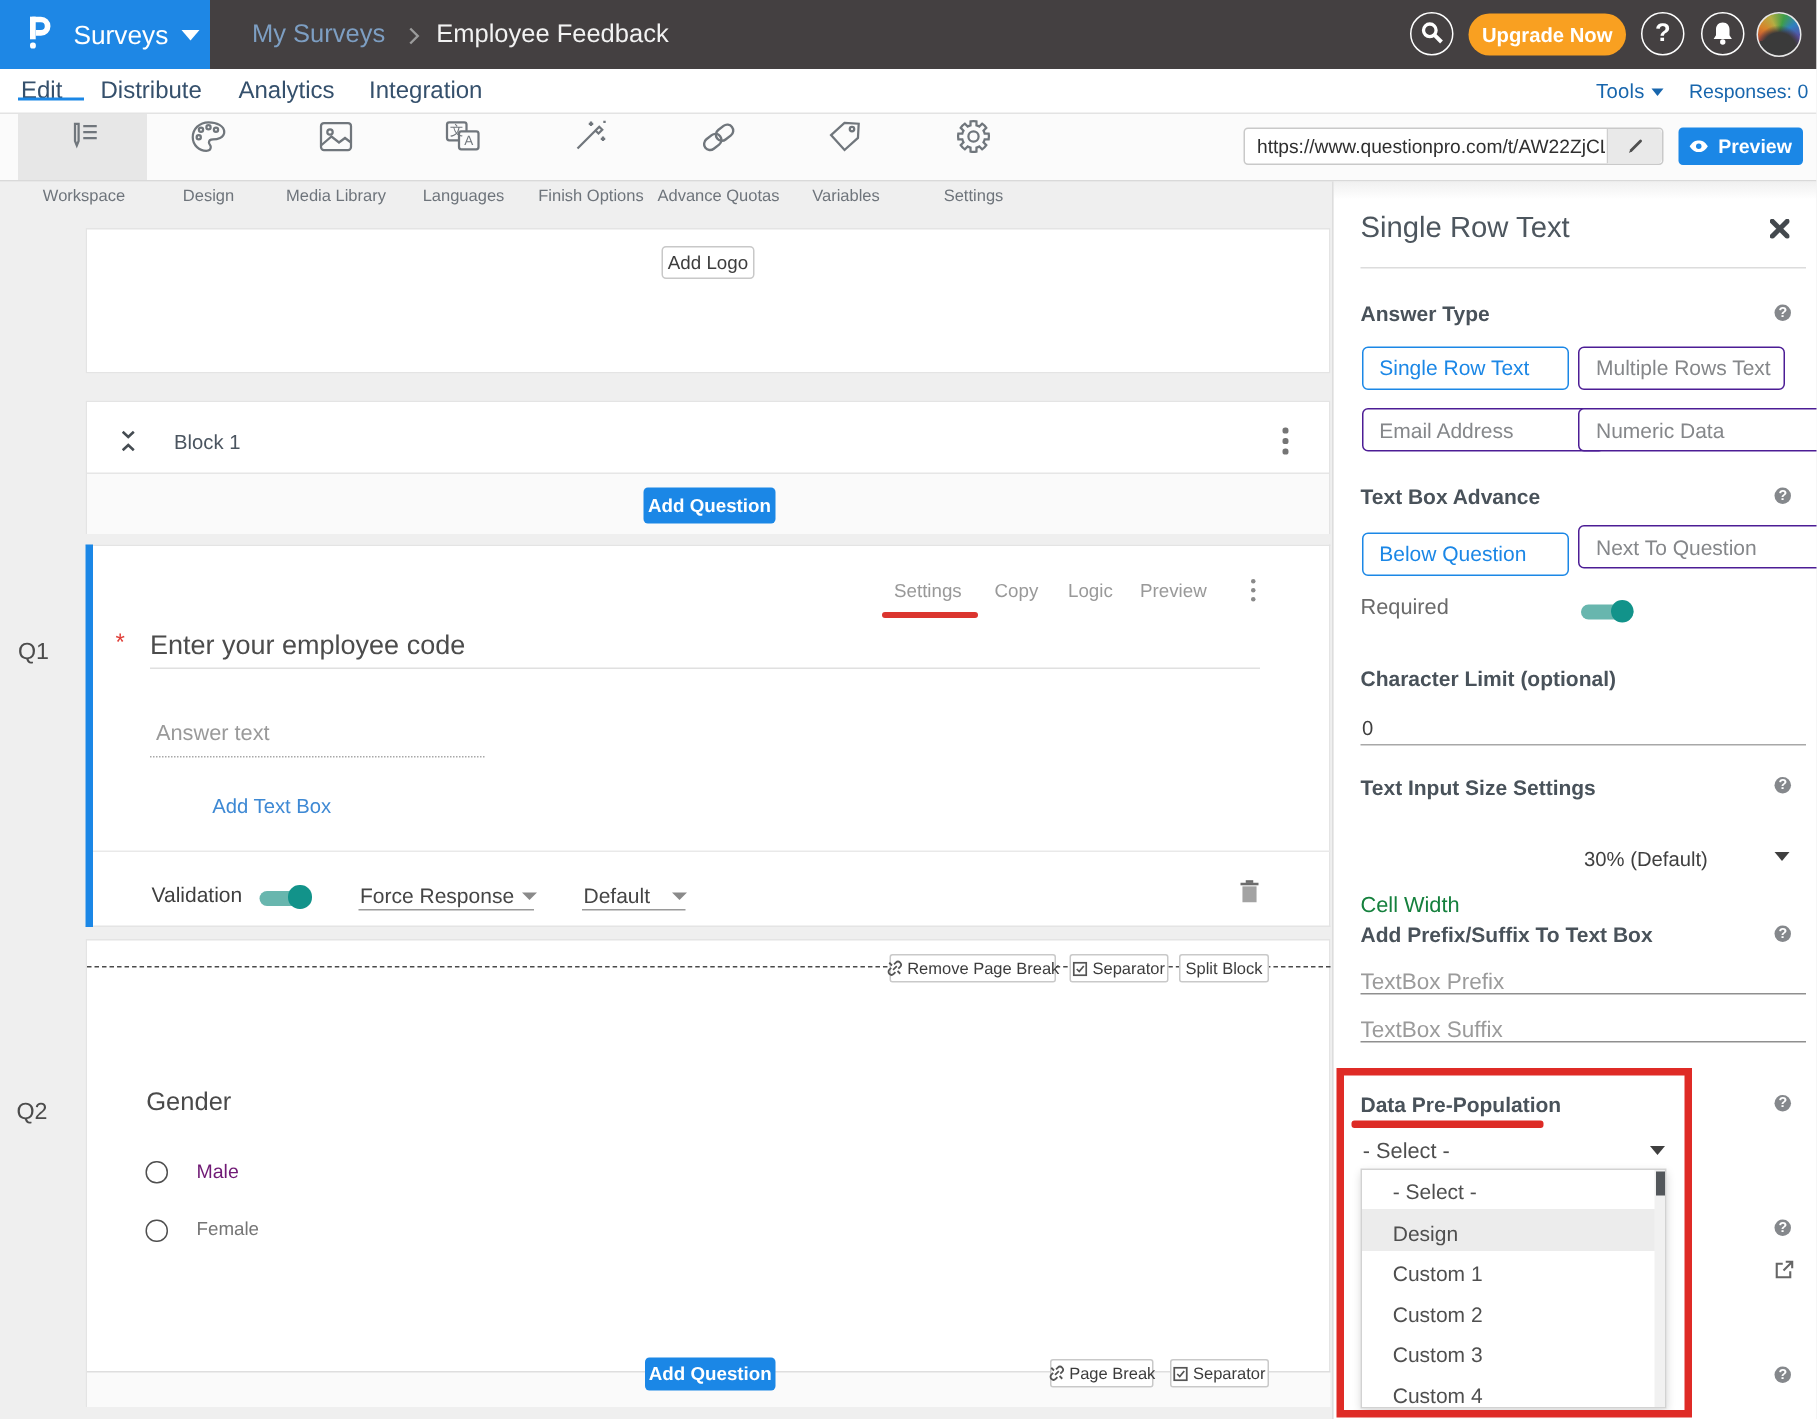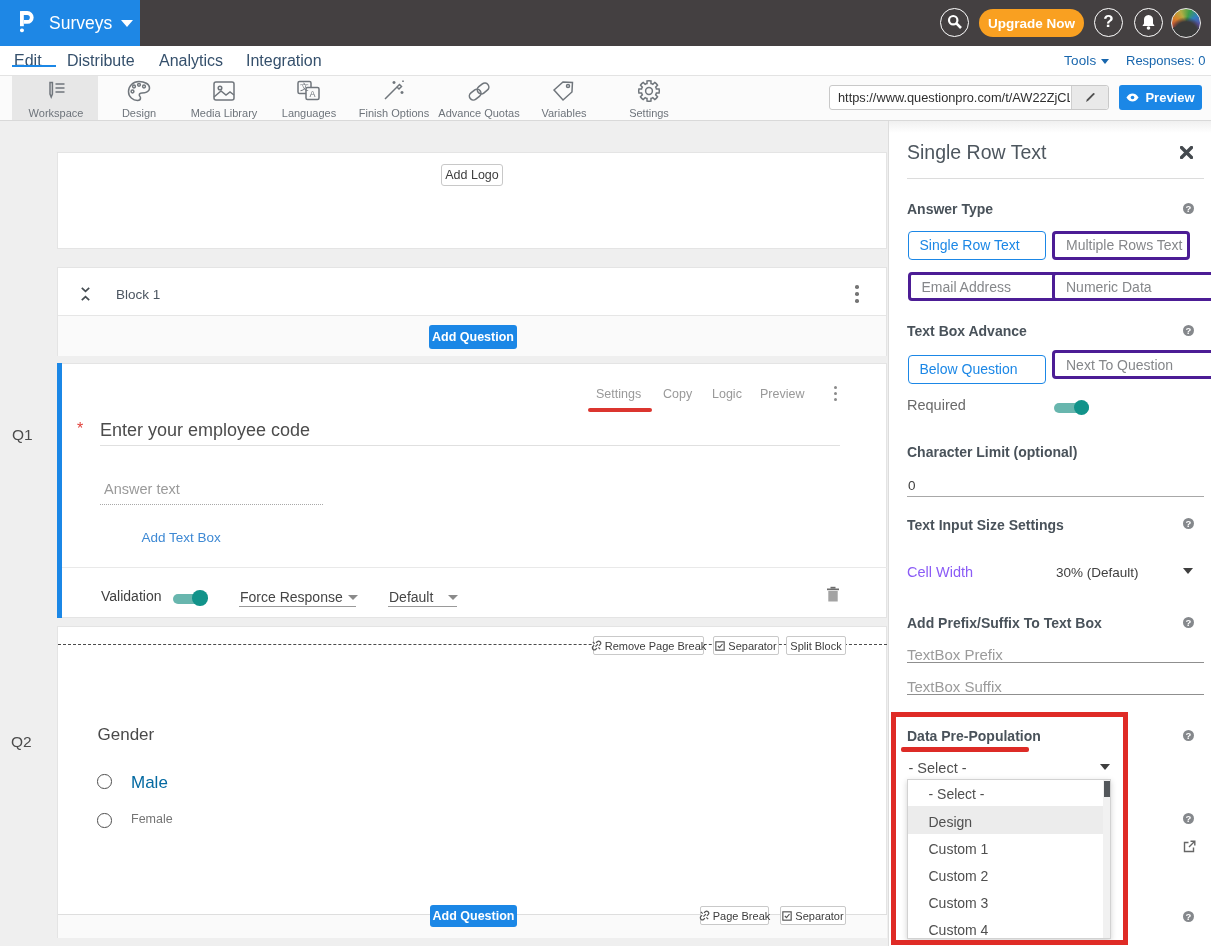--- a/index.html
+++ b/index.html
@@ -14,33 +14,33 @@
 .crumb1 { color:#7d9ec2; font-size:17px; }
 .crumb2 { color:#f2f2f2; font-size:17px; }
 .circ { position:absolute; width:29px; height:29px; border:1.5px solid #fff; border-radius:50%; top:8px; }
 
 #navbar { position:absolute; left:0; top:46px; width:1211px; height:30px; background:#fff; border-bottom:1px solid #e3e3e3; }
 .navlink { position:absolute; top:0; height:29px; line-height:29px; font-size:16px; color:#35506c; }
 
 #toolbar { position:absolute; left:0; top:76px; width:1211px; height:45px; background:#fbfbfb; border-bottom:1px solid #d9d9d9; }
 .titem { position:absolute; top:0; width:90px; height:44px; text-align:center; }
 .titem svg { margin-top:3px; }
-.tlabel { font-size:11px; color:#6e747b; margin-top:0; }
+.tlabel { font-size:11px; color:#6e747b; margin-top:17px; }
 
 .mini-btn svg { flex-shrink:0; }
 .card { position:absolute; left:57px; background:#fff; border:1px solid #e4e4e4; width:830px; }
 .qlabel { position:absolute; font-size:15.5px; color:#4c4c4c; }
 .btn-blue { position:absolute; background:#1b87e6; color:#fff; font-weight:bold; font-size:12.5px;
   border-radius:3px; display:flex; align-items:center; justify-content:center; }
 .mini-btn { position:absolute; background:#fff; border:1px solid #c9c9c9; border-radius:2px;
   font-size:11px; color:#3c3c3c; display:flex; align-items:center; justify-content:center; gap:3px; white-space:nowrap; }
 
 #panel { position:absolute; left:888px; top:121px; width:323px; height:825px; background:linear-gradient(180deg,#f0f0f0 0,#ffffff 12px); border-left:1px solid #ddd; }
 .pbold { position:absolute; font-size:14px; font-weight:bold; color:#49525a; }
-.pbtn { position:absolute; height:29px; background:#fff; border:3px solid #4c1d95; border-radius:4px;
+.pbtn { position:absolute; height:29px; background:#fff; border:1px solid #4c1d95; border-radius:4px;
   font-size:14px; color:#85878a; display:flex; align-items:center; padding-left:11px; white-space:nowrap; }
 .pbtn.sel { border:1px solid #1b87e6; color:#1b87e6; }
 .qmark { position:absolute; width:11px; height:11px; border-radius:50%; background:#85888c; color:#fff;
   font-size:9.5px; font-weight:bold; text-align:center; line-height:11.5px; }
 .toggle-track { position:absolute; border-radius:6px; background:#68b6ae; }
 .toggle-knob { position:absolute; border-radius:50%; background:#12938a; }
 .caret-dn { position:absolute; width:0; height:0; border-left:4.5px solid transparent; border-right:4.5px solid transparent; }
 .litem { position:absolute; left:21px; font-size:14px; color:#4f4f4f; }
 </style>
 </head>
@@ -118,21 +118,21 @@
         <path d="M3.4 6 L5.4 8 L9 3.6"></path>
       </svg>
   <span>Separator</span>
     </div>
 <div class="mini-btn" style="left:786px;top:636px;width:60px;height:19px">
       <span>Split Block</span>
     </div>
 <div class="qlabel" style="left:11px;top:733px">Q2</div>
 <div class="abs" style="left:97.5px;top:725px;font-size:17px;color:#4a4a4a">Gender</div>
 <div class="abs" style="left:97px;top:774px;width:14.5px;height:14.5px;border:1.5px solid #4f4f4f;border-radius:50%;background:#fff"></div>
-<div class="abs" style="left:131px;top:772.5px;font-size:17px;color:#0369a1">Male</div>
+<div class="abs" style="left:131px;top:772.5px;font-size:13px;color:#701a75">Male</div>
 <div class="abs" style="left:97px;top:813px;width:14.5px;height:14.5px;border:1.5px solid #4f4f4f;border-radius:50%;background:#fff"></div>
 <div class="abs" style="left:131px;top:811.5px;font-size:12.5px;color:#757575">Female</div>
 <div class="abs" style="left:58px;top:914px;width:829px;height:24px;background:#fafafa;border-top:1px solid #dedede"></div>
 <div class="btn-blue" style="left:430px;top:905px;width:87px;height:22px">Add Question</div>
 <div class="mini-btn" style="left:700px;top:906px;width:69px;height:19px">
   <svg width="11" height="11" viewBox="0 0 12 12" fill="none" stroke="#555" stroke-width="1.3">
         <path d="M7.5 4.5 L4.8 7.2"></path>
         <path d="M5.5 3.2 L6.8 1.9 A2 2 0 0 1 9.9 5 L8.6 6.3"></path>
         <path d="M6.5 8.8 L5.2 10.1 A2 2 0 0 1 2.1 7 L3.4 5.7"></path>
         <path d="M2 2 L4 4 M8 8 L10 10"></path>
@@ -148,20 +148,27 @@
     </div>
 <div id="topbar">
   <div id="logo"></div>
   <svg class="abs" style="left:17px;top:10px" width="30" height="32" viewBox="0 0 30 32">
     <path d="M4.5 3 H10.3 A4.45 4.45 0 0 1 10.3 11.9 H6.9" fill="none" stroke="#fff" stroke-width="3.8"></path>
     <rect x="3" y="1.1" width="3.8" height="15.1" fill="#fff"></rect>
     <rect x="3" y="18.4" width="3.9" height="3.9" rx="1.7" fill="#fff"></rect>
   </svg>
   <div class="abs" style="left:49px;top:0;height:36px;line-height:46px;color:#fff;font-size:17.5px">Surveys</div>
   <div class="abs" style="left:121px;top:20px;width:0;height:0;border-left:6px solid transparent;border-right:6px solid transparent;border-top:7px solid #fff"></div>
+  <div class="abs ctr" style="left:168px;top:0;height:46px">
+        <span class="crumb1">My Surveys</span>
+    <svg style="margin:2px 11px 0 15px" width="8" height="12" viewBox="0 0 8 12">
+          <path d="M1.5 1 L6.5 6 L1.5 11" stroke="#9b9b9b" stroke-width="1.6" fill="none"></path>
+        </svg>
+    <span class="crumb2">Employee Feedback</span>
+      </div>
   <div class="circ" style="left:940px">
     <svg style="margin:5px 0 0 6px" width="16" height="16" viewBox="0 0 16 16">
           <circle cx="6.2" cy="6.2" r="4.2" stroke="#fff" stroke-width="2.2" fill="none"></circle>
           <path d="M9.4 9.4 L14 14" stroke="#fff" stroke-width="2.6"></path>
         </svg>
   </div>
   <div class="abs ctr" style="left:979px;top:9px;width:105px;height:28px;border-radius:14px;background:#f9a021;color:#fff;font-weight:bold;font-size:13.5px;justify-content:center">Upgrade Now</div>
   <div class="circ ctr" style="left:1094px;color:#fff;font-weight:bold;font-size:17px;justify-content:center">
         <span style="margin-top:-1px">?</span>
       </div>
@@ -282,21 +289,21 @@
 <div class="pbtn sel" style="left:907.5px;top:354.5px;width:138px">Below Question</div>
 <div class="pbtn" style="left:1052px;top:350px;width:165px">Next To Question</div>
 <div class="abs" style="left:907px;top:397px;font-size:14.5px;color:#6a6a6a">Required</div>
 <div class="toggle-track" style="left:1054px;top:402.5px;width:35px;height:10px"></div>
 <div class="toggle-knob" style="left:1074px;top:400px;width:15px;height:15px"></div>
 <div class="pbold" style="left:907px;top:444px">Character Limit (optional)</div>
 <div class="abs" style="left:908px;top:478px;font-size:13.5px;color:#3f3f3f">0</div>
 <div class="abs" style="left:907px;top:496px;width:297px;height:1px;background:#a8a8a8"></div>
 <div class="pbold" style="left:907px;top:516.5px">Text Input Size Settings</div>
 <div class="qmark" style="left:1183px;top:518px">?</div>
-<div class="abs" style="left:907px;top:564px;font-size:14.5px;color:#8b5cf6">Cell Width</div>
+<div class="abs" style="left:907px;top:596px;font-size:14.5px;color:#15803d">Cell Width</div>
 <div class="abs" style="left:1056px;top:565px;font-size:13.5px;color:#3f3f3f">30% (Default)</div>
 <div class="caret-dn" style="left:1183px;top:568px;border-top:6px solid #3f3f3f;border-left-width:5px;border-right-width:5px"></div>
 <div class="pbold" style="left:907px;top:615px">Add Prefix/Suffix To Text Box</div>
 <div class="qmark" style="left:1183px;top:616.5px">?</div>
 <div class="abs" style="left:907px;top:645.5px;font-size:15px;color:#9b9b9b">TextBox Prefix</div>
 <div class="abs" style="left:907px;top:661.5px;width:297px;height:1px;background:#8f8f8f"></div>
 <div class="abs" style="left:907px;top:678px;font-size:15px;color:#9b9b9b">TextBox Suffix</div>
 <div class="abs" style="left:907px;top:694px;width:297px;height:1px;background:#8f8f8f"></div>
 <div class="pbold" style="left:907px;top:728px">Data Pre-Population</div>
 <div class="qmark" style="left:1183px;top:729.5px">?</div>

